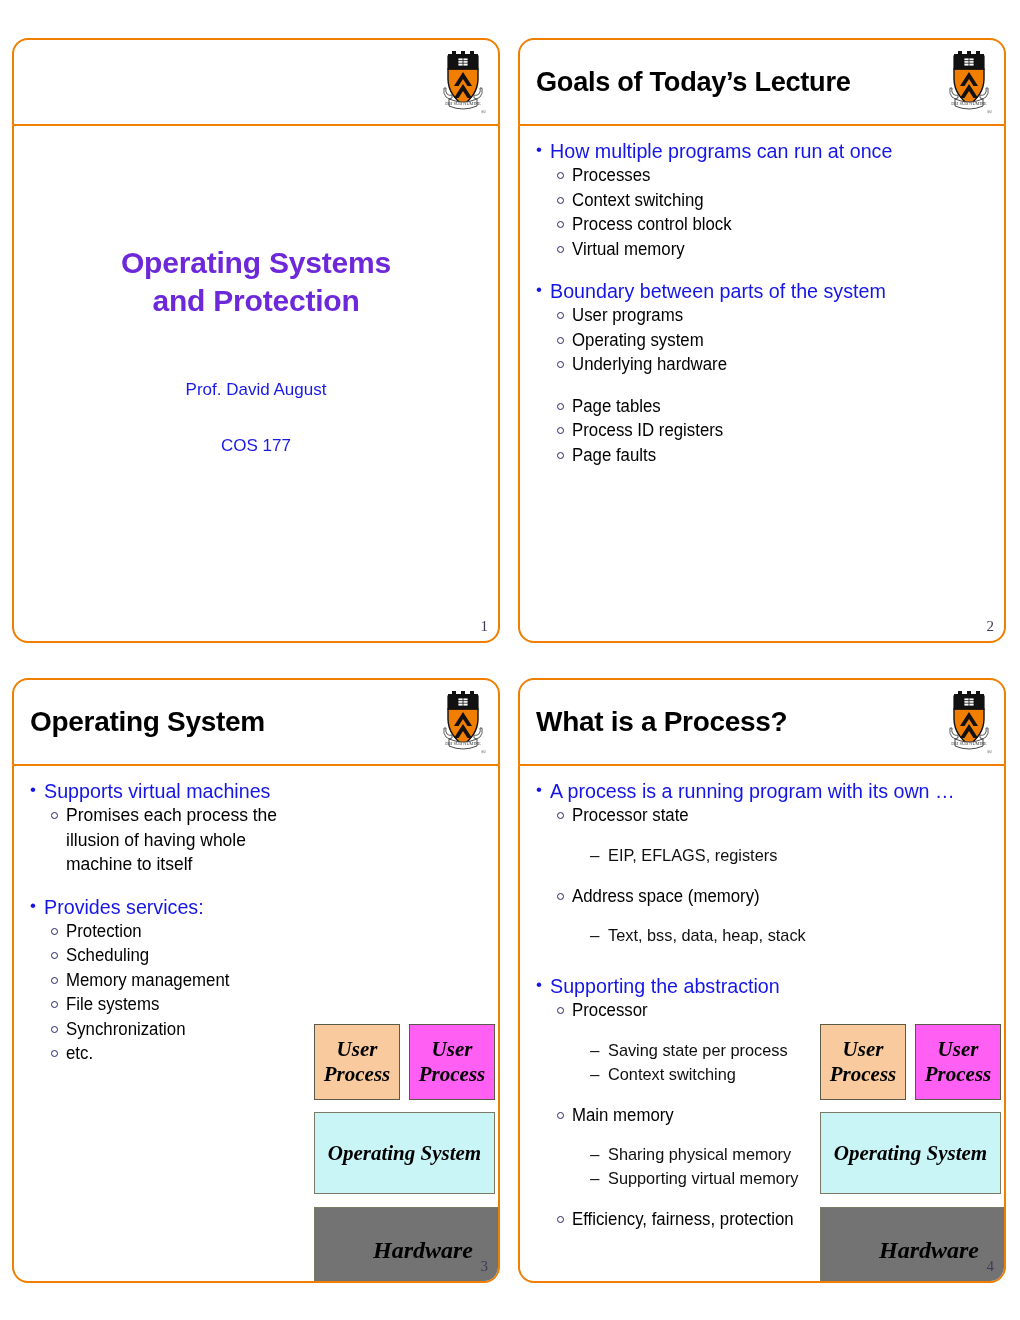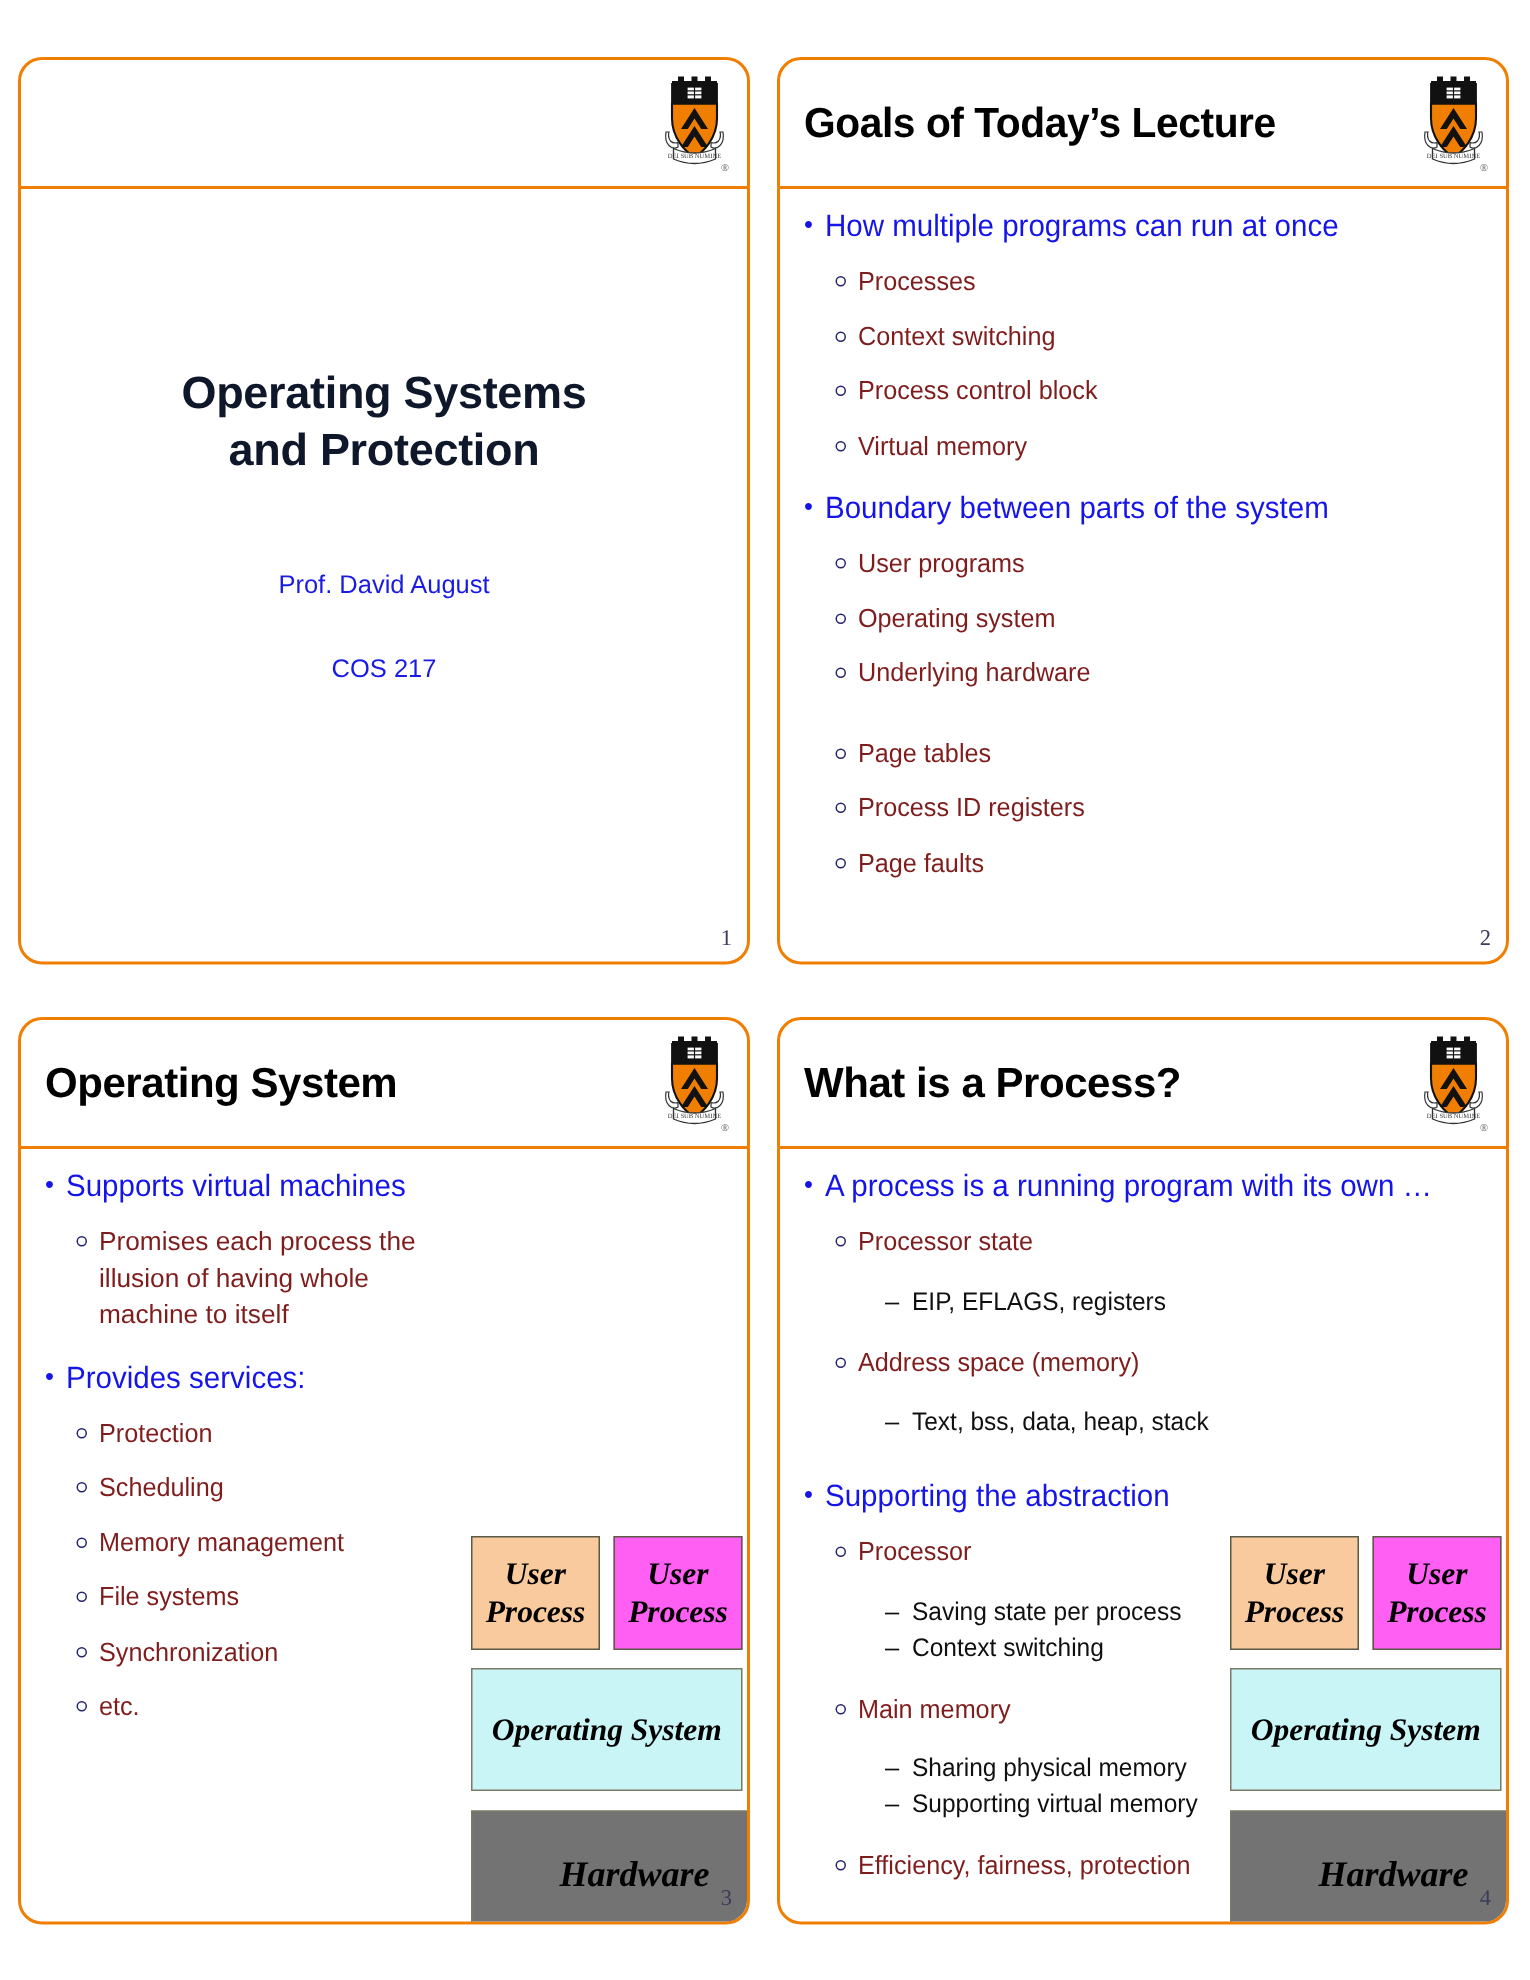--- a/index.html
+++ b/index.html
@@ -47,21 +47,21 @@
   
   .pnum{
     position:absolute;right:10px;bottom:6px;
     font-family:"Liberation Serif",serif;font-size:15px;color:#3b3b5c;
   }
 
   
   .titleslide{position:absolute;left:0;right:0;top:118px;text-align:center;}
   .big-title{
     font-family:"Liberation Sans",sans-serif;font-weight:bold;
-    font-size:30px;line-height:38px;color:#0f172a;letter-spacing:-.2px;
+    font-size:30px;line-height:38px;color:#6d28d9;letter-spacing:-.2px;
   }
   .sub-line{
     font-family:"Liberation Sans",sans-serif;
     font-size:17px;color:#1A1AE6;margin-top:0;
   }
   .sp1{height:60px;}
   .sp2{height:36px;}
 
   
   .content{position:absolute;left:14px;top:12px;right:10px;}
@@ -74,23 +74,22 @@
     font-family:"Liberation Sans",sans-serif;
     margin-top:0;
     white-space:nowrap;
   }
   li.b1 > .btxt{display:inline-block;transform:scaleX(.96);transform-origin:left center;}
   li.b1:before{content:"•";position:absolute;left:2px;top:-1px;font-size:17px;color:#1515E8;}
 
   ul.lv2{list-style:none;margin:0 0 0 0;padding:0;}
   li.b2{
     position:relative;padding-left:38px;
-    font-size:17.5px;line-height:24.5px;color:#7f1d1d;
+    font-size:17.5px;line-height:24.5px;color:#000000;
     font-family:"Liberation Sans",sans-serif;
-    margin-top:12px;
   }
   li.b2 > .btxt{display:inline-block;transform:scaleX(.96);transform-origin:left center;}
   li.b2:before{
     content:"";position:absolute;left:23px;top:9px;
     width:5px;height:5px;border:1.2px solid #24246E;border-radius:50%;
   }
   li.b2.wrap{white-space:normal;}
 
   ul.lv3{list-style:none;margin:16px;padding:0;}
   li.b3{
@@ -153,21 +152,21 @@
         <span class="pnum-sm">®</span>
       </div>
     </div>
     <div class="body">
       <div class="titleslide">
         <div class="big-title">Operating Systems</div>
         <div class="big-title">and Protection</div>
         <div class="sp1"></div>
         <div class="sub-line">Prof. David August</div>
         <div class="sp2"></div>
-        <div class="sub-line">COS 217</div>
+        <div class="sub-line">COS 177</div>
       </div>
       <div class="pnum">1</div>
     </div>
   </div>
 
   <div class="slide s2">
     <div class="hdr">
       <div class="hdr-title t2">Goals of Today’s Lecture</div>
       <div class="shield">
         <svg width="42" height="62" viewBox="0 0 42 62">

